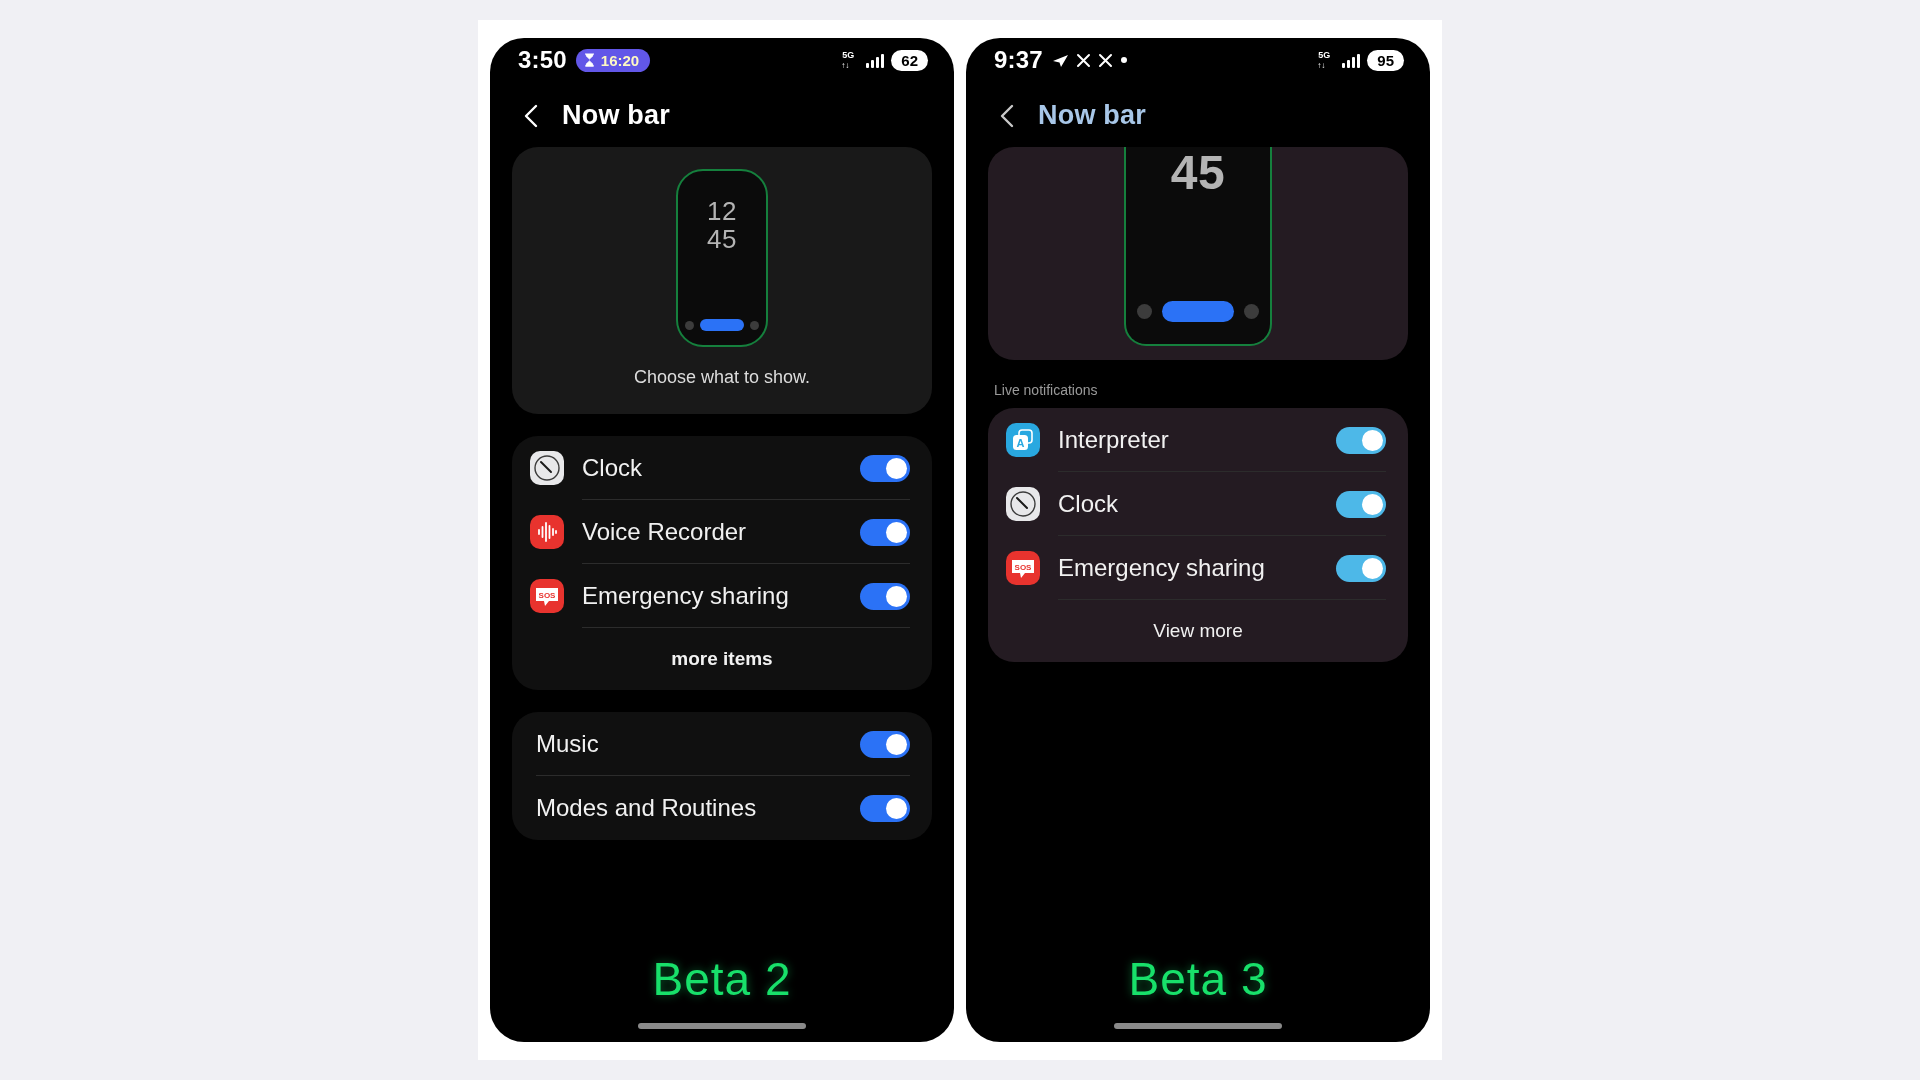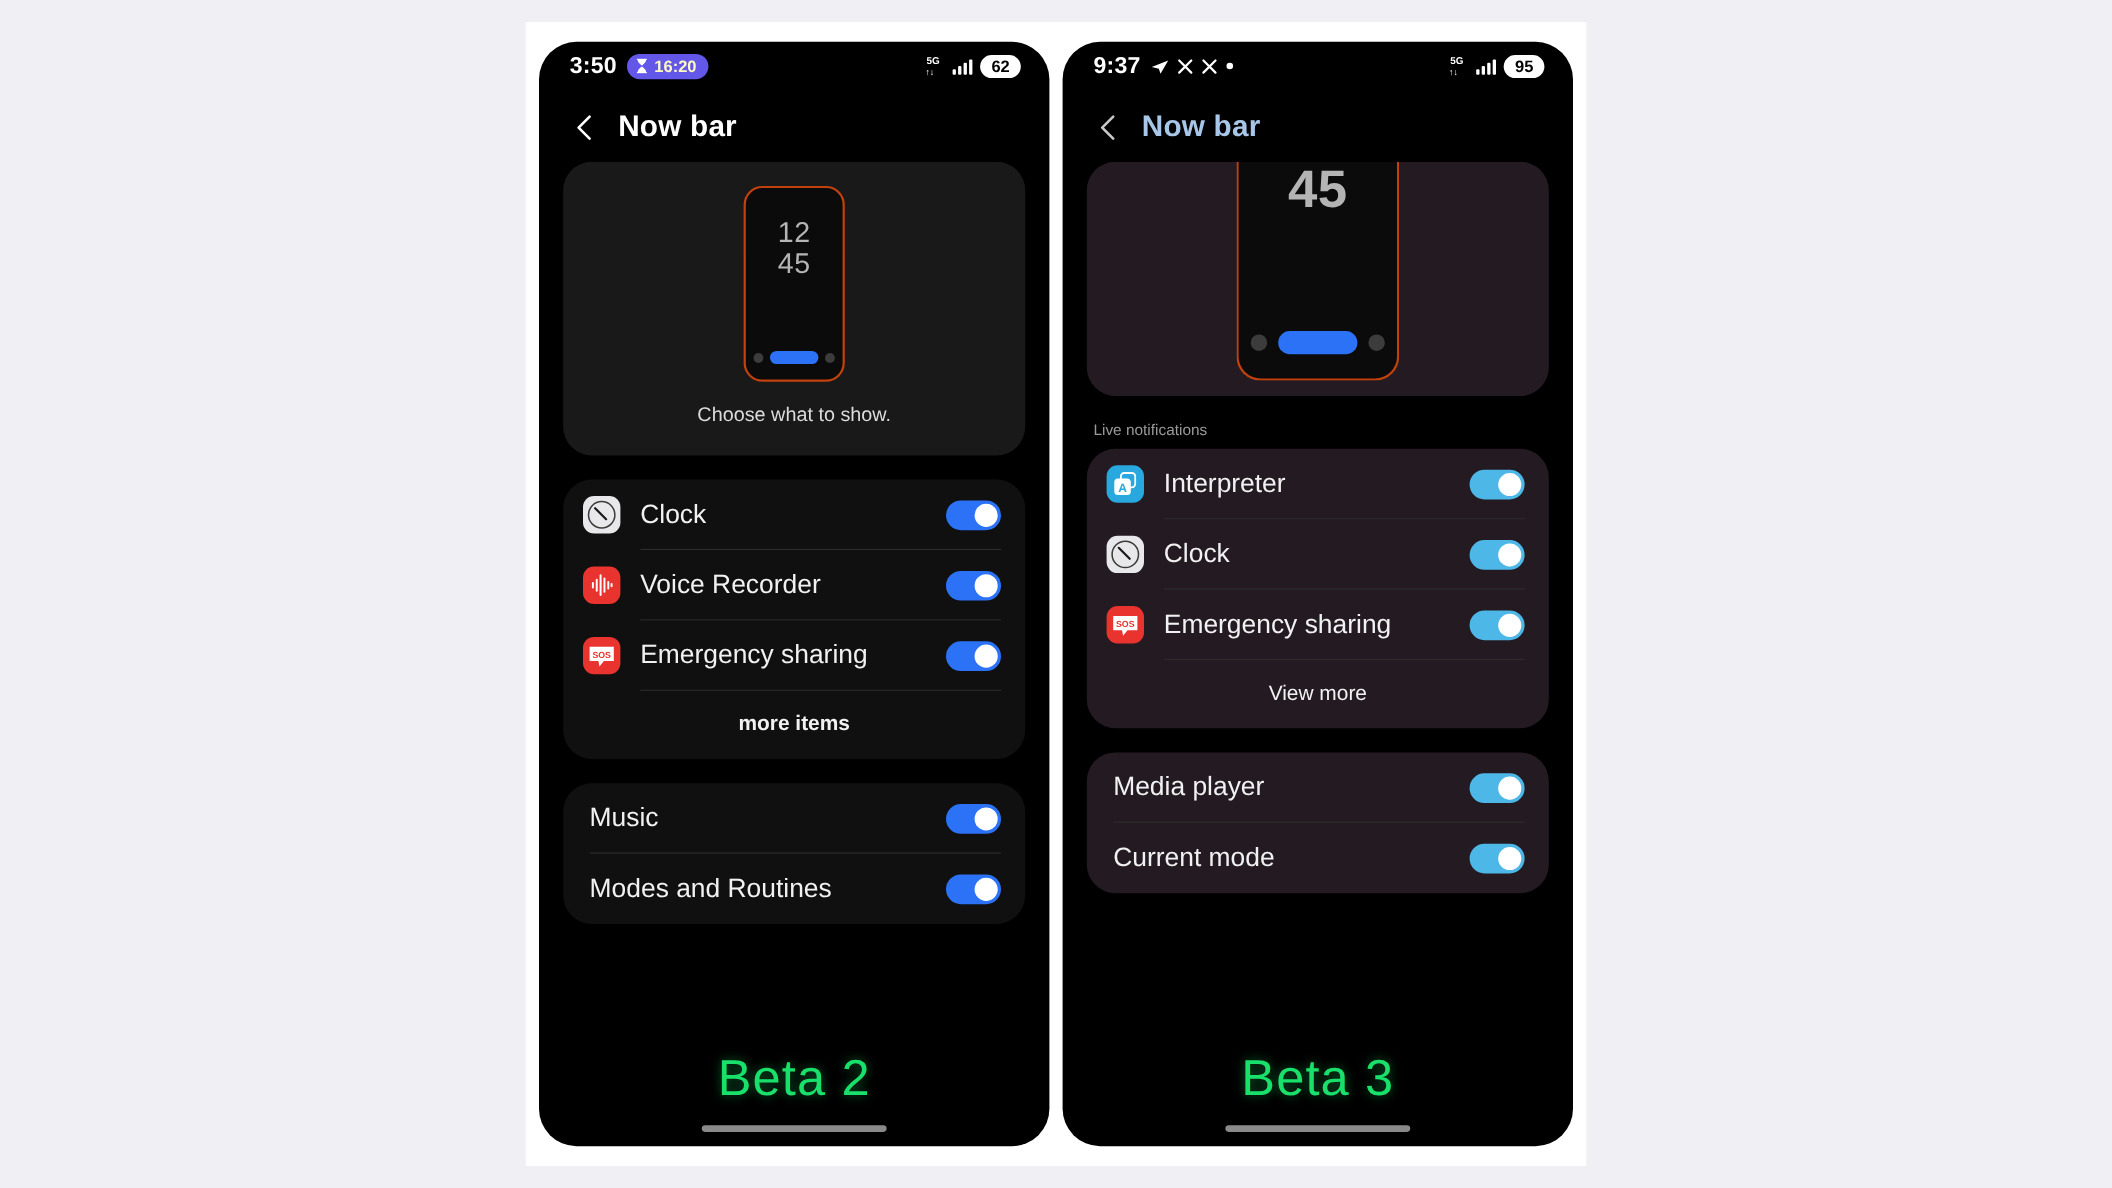--- a/index.html
+++ b/index.html
@@ -32,21 +32,21 @@
   }
 
   
   .statusbar {
     height: 44px; flex: 0 0 44px;
     display: flex; align-items: center;
     padding: 0 26px 0 28px;
     color: #ffffff;
   }
   .sb-left { display: flex; align-items: center; gap: 9px; }
-  .sb-time { font-size: 21px; font-weight: bold; letter-spacing: .2px; }
+  .sb-time { font-size: 24px; font-weight: bold; letter-spacing: .2px; }
   .sb-pill {
     display: flex; align-items: center; gap: 6px;
     background: #6257e8; border-radius: 14px;
     padding: 3px 11px 3px 8px;
     font-size: 15px; font-weight: bold; color: #fef9c3;
   }
   .hourglass { width: 11px; height: 14px; display:block; }
   .sb-icons { display: flex; align-items: center; gap: 7px; }
   .sb-icons svg { display: block; }
   .sb-spacer { flex: 1 1 auto; }
@@ -80,22 +80,22 @@
 
   
   .preview {
     border-radius: 26px;
     display:flex; flex-direction:column; align-items:center;
   }
   .p1 .preview { background:#191919; padding: 22px 0 26px; }
   .p2 .preview { background:#241b22; height:213px; justify-content:flex-end; padding-bottom:0; overflow:hidden;}
 
   .mini-phone {
-    border: 2px solid #c2410c;
-    border-radius: 17px;
+    border: 2px solid #15803d;
+    border-radius: 27px;
     display:flex; flex-direction:column; align-items:center;
     background: #0b0b0b;
   }
   .p1 .mini-phone { width: 92px; height: 178px; padding-top: 26px; }
   .p2 .mini-phone { width: 148px; height: 230px; border-radius: 0 0 22px 22px; border-top:none; padding-top:0; margin-bottom:14px;}
 
   .mini-time { color:#b4b4b4; text-align:center; letter-spacing:.5px; }
   .p1 .mini-time { font-size: 26px; line-height: 28px; }
   .p2 .mini-time { font-size: 48px; line-height: 52px; font-weight:bold; }
 
@@ -391,35 +391,20 @@
             </div>
             <div class="row-label">Emergency sharing</div>
             <div class="toggle">
                 <div class="knob"></div>
               </div>
             <div class="divider"></div>
           </div>
           <div class="more-row">View more</div>
         </div>
 
-        <div class="card gap">
-          <div class="row noicon">
-            <div class="row-label">Media player</div>
-            <div class="toggle">
-                <div class="knob"></div>
-              </div>
-            <div class="divider"></div>
-          </div>
-          <div class="row noicon">
-            <div class="row-label">Current mode</div>
-            <div class="toggle">
-                <div class="knob"></div>
-              </div>
-          </div>
-        </div>
 
       </div>
 
       <div class="beta">Beta 3</div>
       <div class="home-indicator"></div>
     </div>
 
   </div>
 </div>
 

